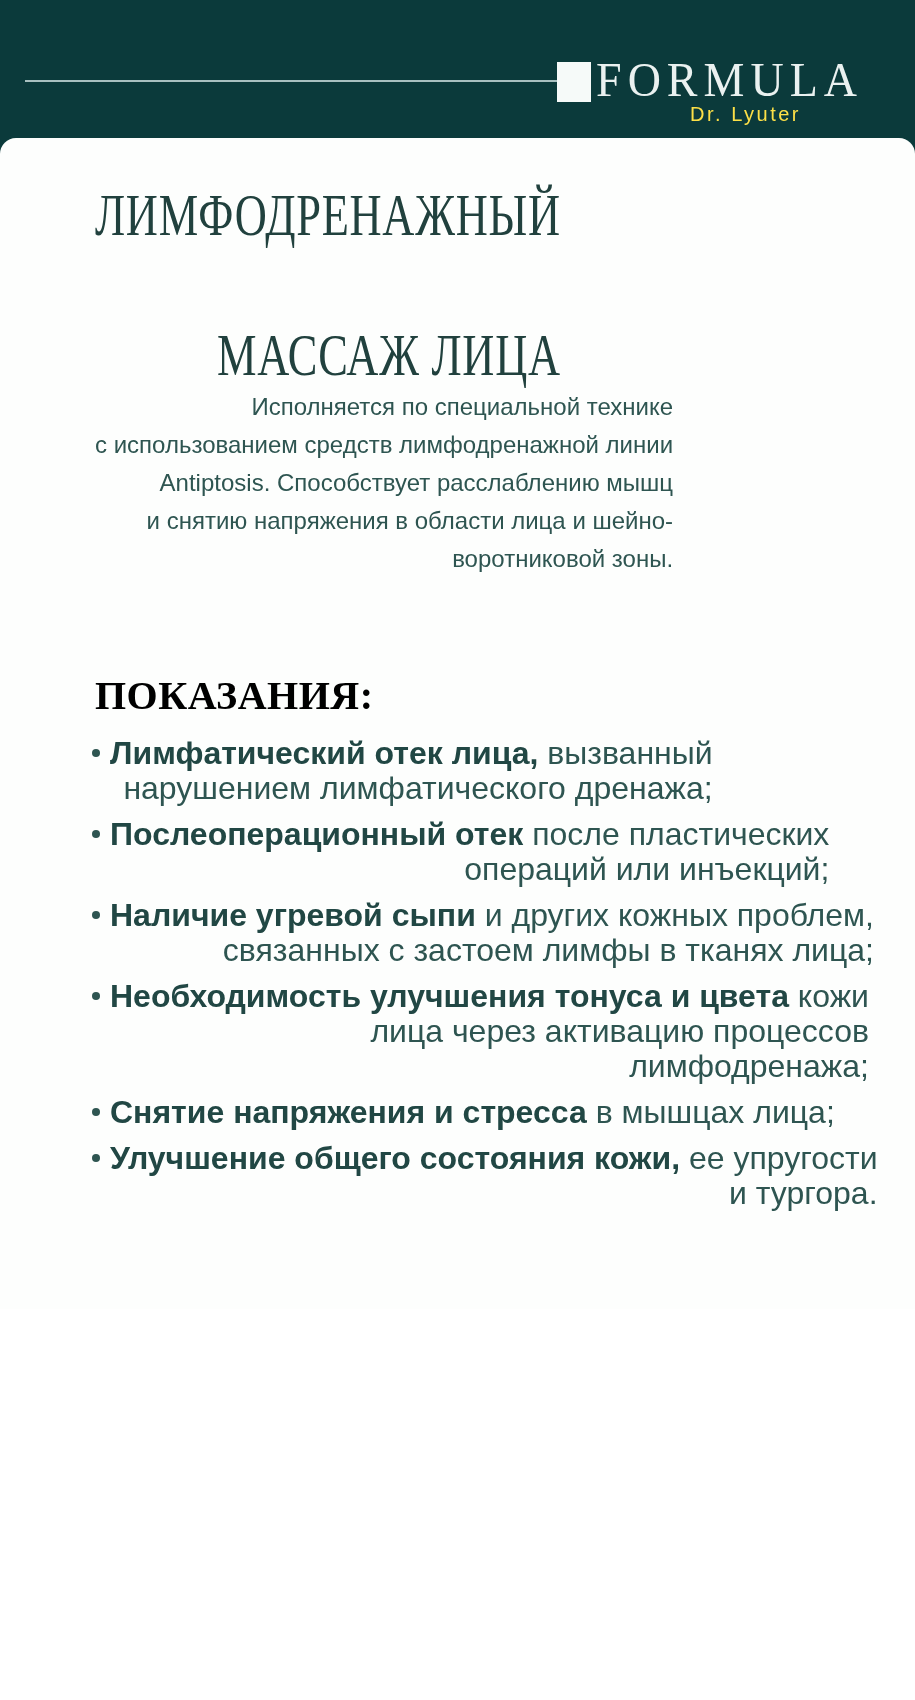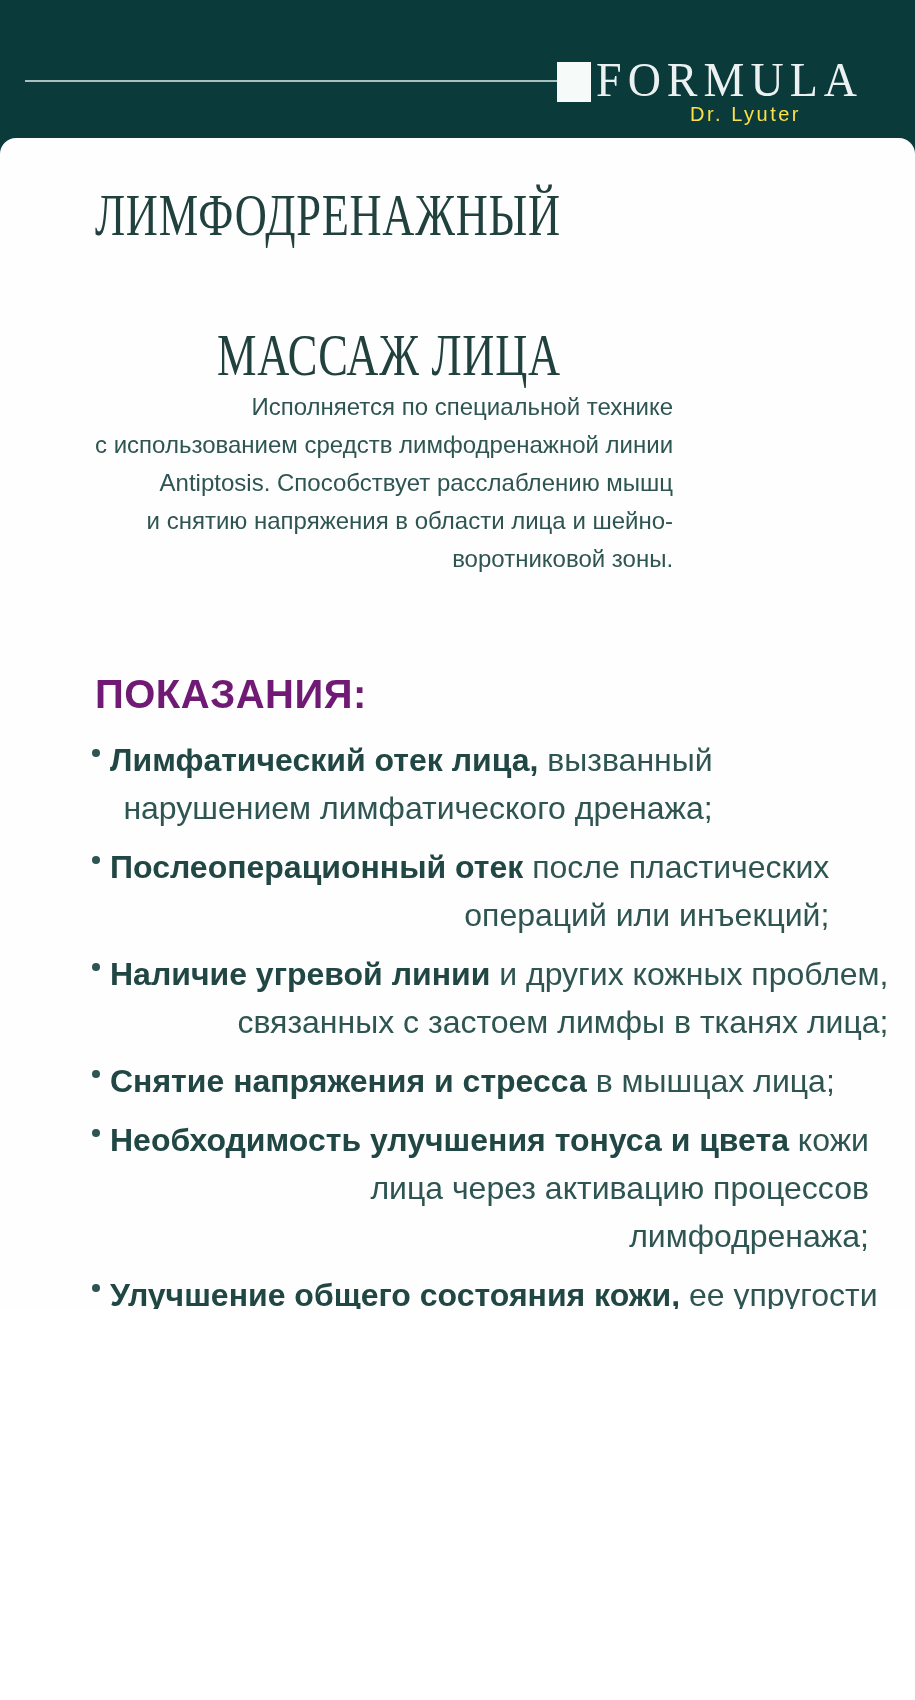--- a/index.html
+++ b/index.html
@@ -94,39 +94,40 @@
     white-space: pre;
   }
 
   .section-heading {
     position: absolute;
     left: 95px;
     top: 534px;
     font-size: 40px;
     font-weight: 700;
     letter-spacing: 0.5px;
-    color: #701a75;
-    white-space: pre;
+    color: #000000;
+    white-space: pre;
+    font-family: Liberation Serif, serif;
   }
 
   .indications-list {
     position: absolute;
     left: 92px;
     top: 598px;
     right: 20px;
     list-style: none;
     margin: 0;
     padding: 0;
   }
   .indications-list li {
     display: flex;
     align-items: flex-start;
     margin: 0 0 11px 0;
     font-size: 32px;
-    line-height: 48px;
+    line-height: 35px;
     color: #2e5551;
   }
   .bullet-dot {
     flex: 0 0 auto;
     width: 8px;
     height: 8px;
     border-radius: 50%;
     background: #2e5551;
     margin: 13px 10px 0 0;
   }
@@ -167,34 +168,34 @@
         <span class="li-text"><b>Лимфатический отек лица,</b><span> вызванный
 нарушением лимфатического дренажа;</span></span>
       </li>
       <li>
         <span class="bullet-dot"></span>
         <span class="li-text"><b>Послеоперационный отек</b><span> после пластических
 операций или инъекций;</span></span>
       </li>
       <li>
         <span class="bullet-dot"></span>
-        <span class="li-text"><b>Наличие угревой линии</b><span> и других кожных проблем,
+        <span class="li-text"><b>Наличие угревой сыпи</b><span> и других кожных проблем,
 связанных с застоем лимфы в тканях лица;</span></span>
-      </li>
-      <li>
-        <span class="bullet-dot"></span>
-        <span class="li-text"><b>Снятие напряжения и стресса</b><span> в мышцах лица;</span></span>
       </li>
       <li>
         <span class="bullet-dot"></span>
         <span class="li-text"><b>Необходимость улучшения тонуса и цвета</b><span> кожи
 лица через активацию процессов
 лимфодренажа;</span></span>
       </li>
       <li>
         <span class="bullet-dot"></span>
+        <span class="li-text"><b>Снятие напряжения и стресса</b><span> в мышцах лица;</span></span>
+      </li>
+      <li>
+        <span class="bullet-dot"></span>
         <span class="li-text"><b>Улучшение общего состояния кожи,</b><span> ее упругости
 и тургора.</span></span>
       </li>
     </ul>
 
   </div>
 </div>
 
 </body></html>

